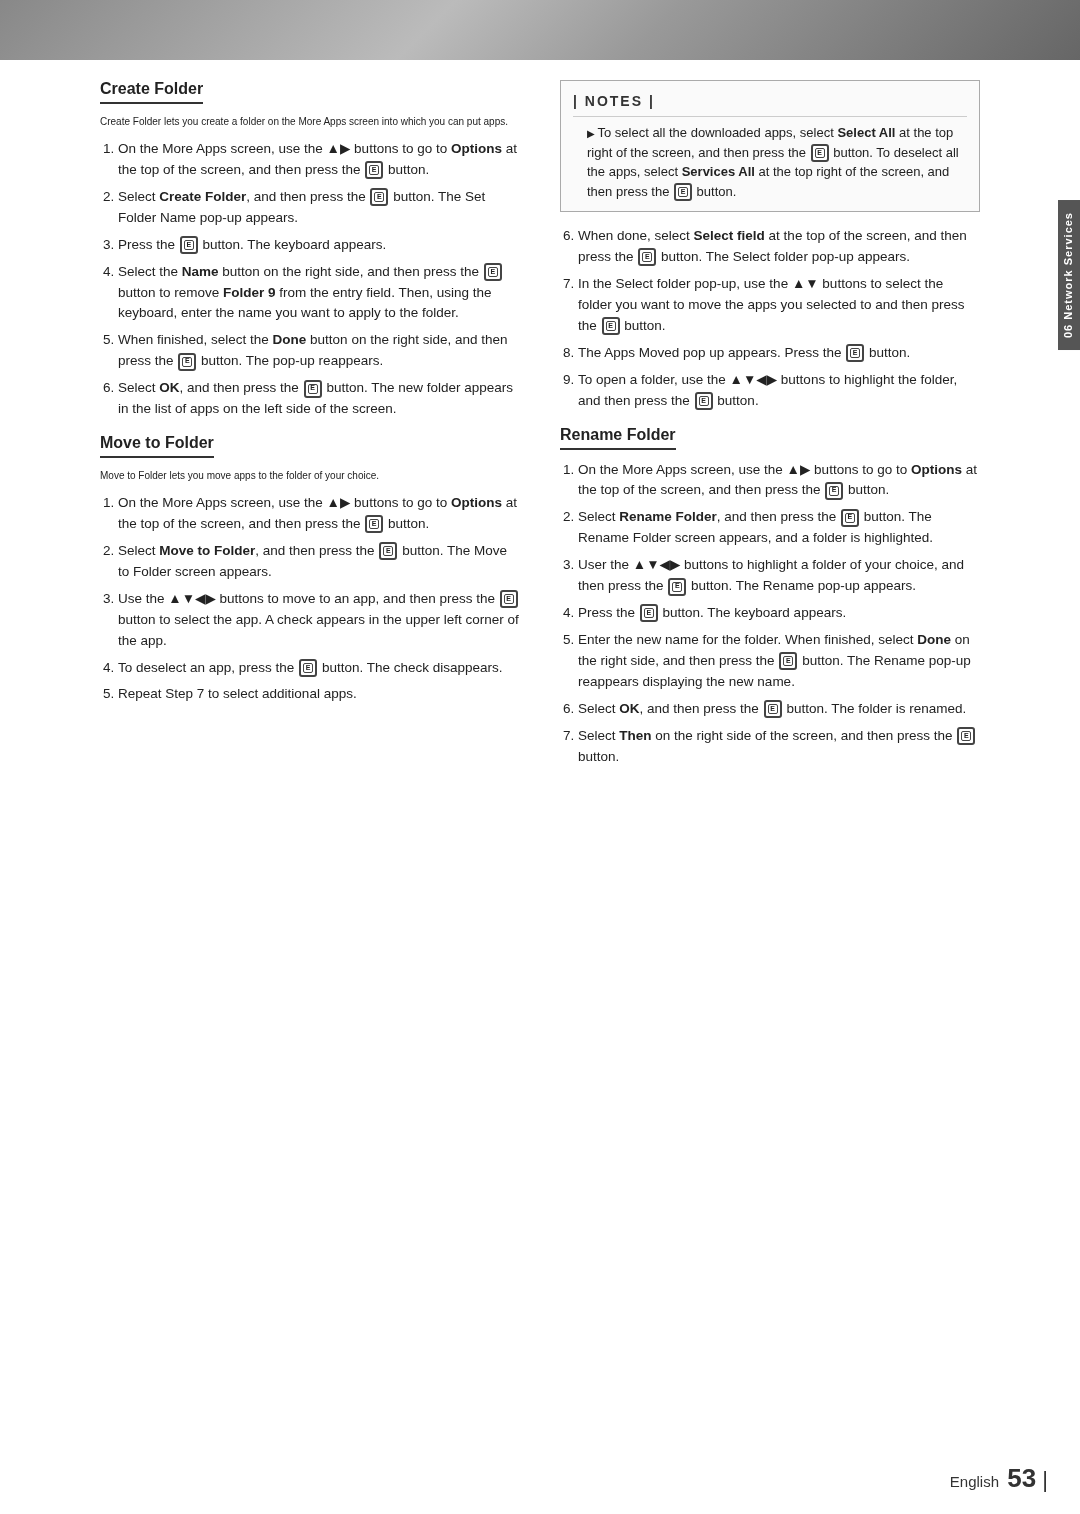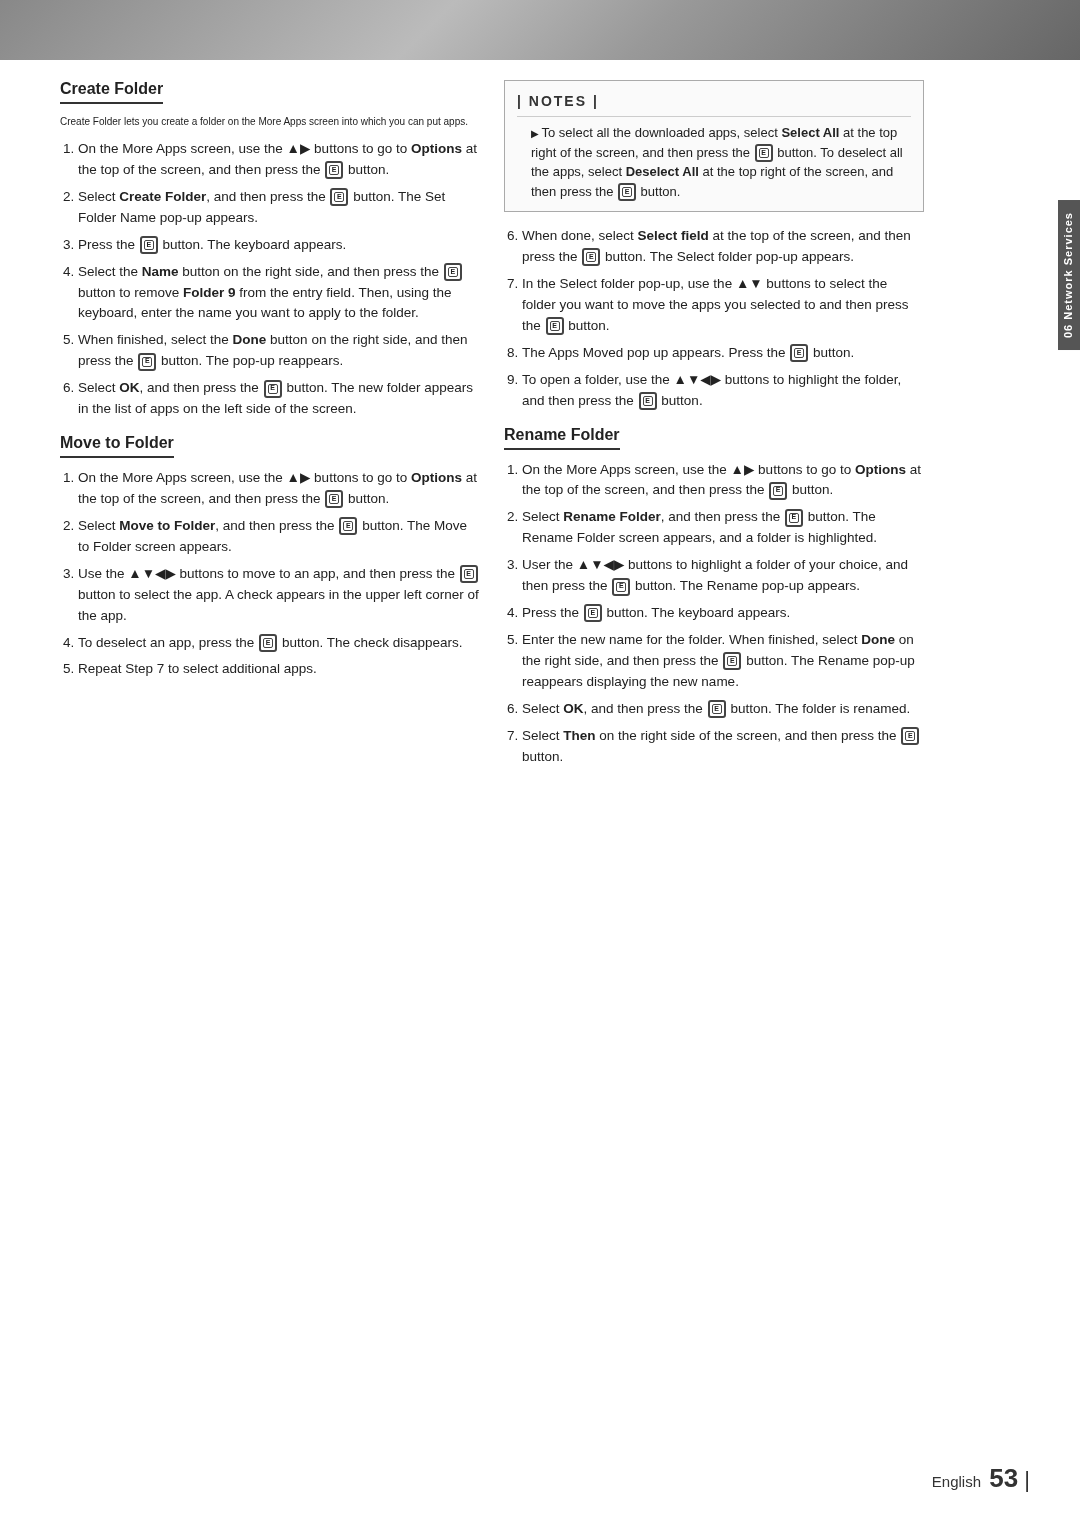--- a/index.html
+++ b/index.html
@@ -53,21 +53,22 @@
     .content {
       position: absolute;
       top: 80px;
       left: 60px;
       right: 50px;
       bottom: 60px;
     }
 
     .two-col {
       display: flex;
-      gap: 24px;
+      gap: 40px;
+      margin-left: 40px;
     }
 
     .col-left {
       flex: 1;
       max-width: 420px;
     }
 
     .col-right {
       flex: 1;
       max-width: 420px;
@@ -157,21 +158,21 @@
 
     .notes-box ul li::before {
       content: '▶ ';
       font-size: 10px;
     }
 
     
     .bottom-bar {
       position: absolute;
       bottom: 20px;
-      right: 50px;
+      right: 32px;
       font-size: 15px;
       color: #333;
     }
 
     .bottom-bar .page-num {
       font-size: 26px;
       font-weight: bold;
       margin-left: 4px;
     }
 
@@ -215,20 +216,21 @@
                   <span class="e-btn-inner">E</span>
                 </span> button. The pop-up reappears.</li>
             <li>Select <b>OK</b>, and then press the <span class="e-btn">
                   <span class="e-btn-inner">E</span>
                 </span> button. The new folder appears in the list of apps on the left side of the screen.</li>
           </ol>
         </div>
 
         <div>
           <div class="section-title">Move to Folder</div>
+          <p class="section-intro">Move to Folder lets you move apps to the folder of your choice.</p>
           <ol>
             <li>On the More Apps screen, use the ▲▶ buttons to go to <b>Options</b> at the top of the screen, and then press the <span class="e-btn">
                   <span class="e-btn-inner">E</span>
                 </span> button.</li>
             <li>Select <b>Move to Folder</b>, and then press the <span class="e-btn">
                   <span class="e-btn-inner">E</span>
                 </span> button. The Move to Folder screen appears.</li>
             <li>Use the ▲▼◀▶ buttons to move to an app, and then press the <span class="e-btn">
                   <span class="e-btn-inner">E</span>
                 </span> button to select the app. A check appears in the upper left corner of the app.</li>
@@ -241,21 +243,21 @@
 
       </div>
 
       <div class="col-right">
 
         <div class="notes-box">
           <div class="notes-title">| NOTES |</div>
           <ul>
             <li>To select all the downloaded apps, select <b>Select All</b> at the top right of the screen, and then press the <span class="e-btn">
                   <span class="e-btn-inner">E</span>
-                </span> button. To deselect all the apps, select <b>Deselect All</b> at the top right of the screen, and then press the <span class="e-btn">
+                </span> button. To deselect all the apps, select <b>Services All</b> at the top right of the screen, and then press the <span class="e-btn">
                   <span class="e-btn-inner">E</span>
                 </span> button.</li>
           </ul>
         </div>
 
         <ol start="6">
           <li>When done, select <b>Select field</b> at the top of the screen, and then press the <span class="e-btn">
                 <span class="e-btn-inner">E</span>
               </span> button. The Select folder pop-up appears.</li>
           <li>In the Select folder pop-up, use the ▲▼ buttons to select the folder you want to move the apps you selected to and then press the <span class="e-btn">

